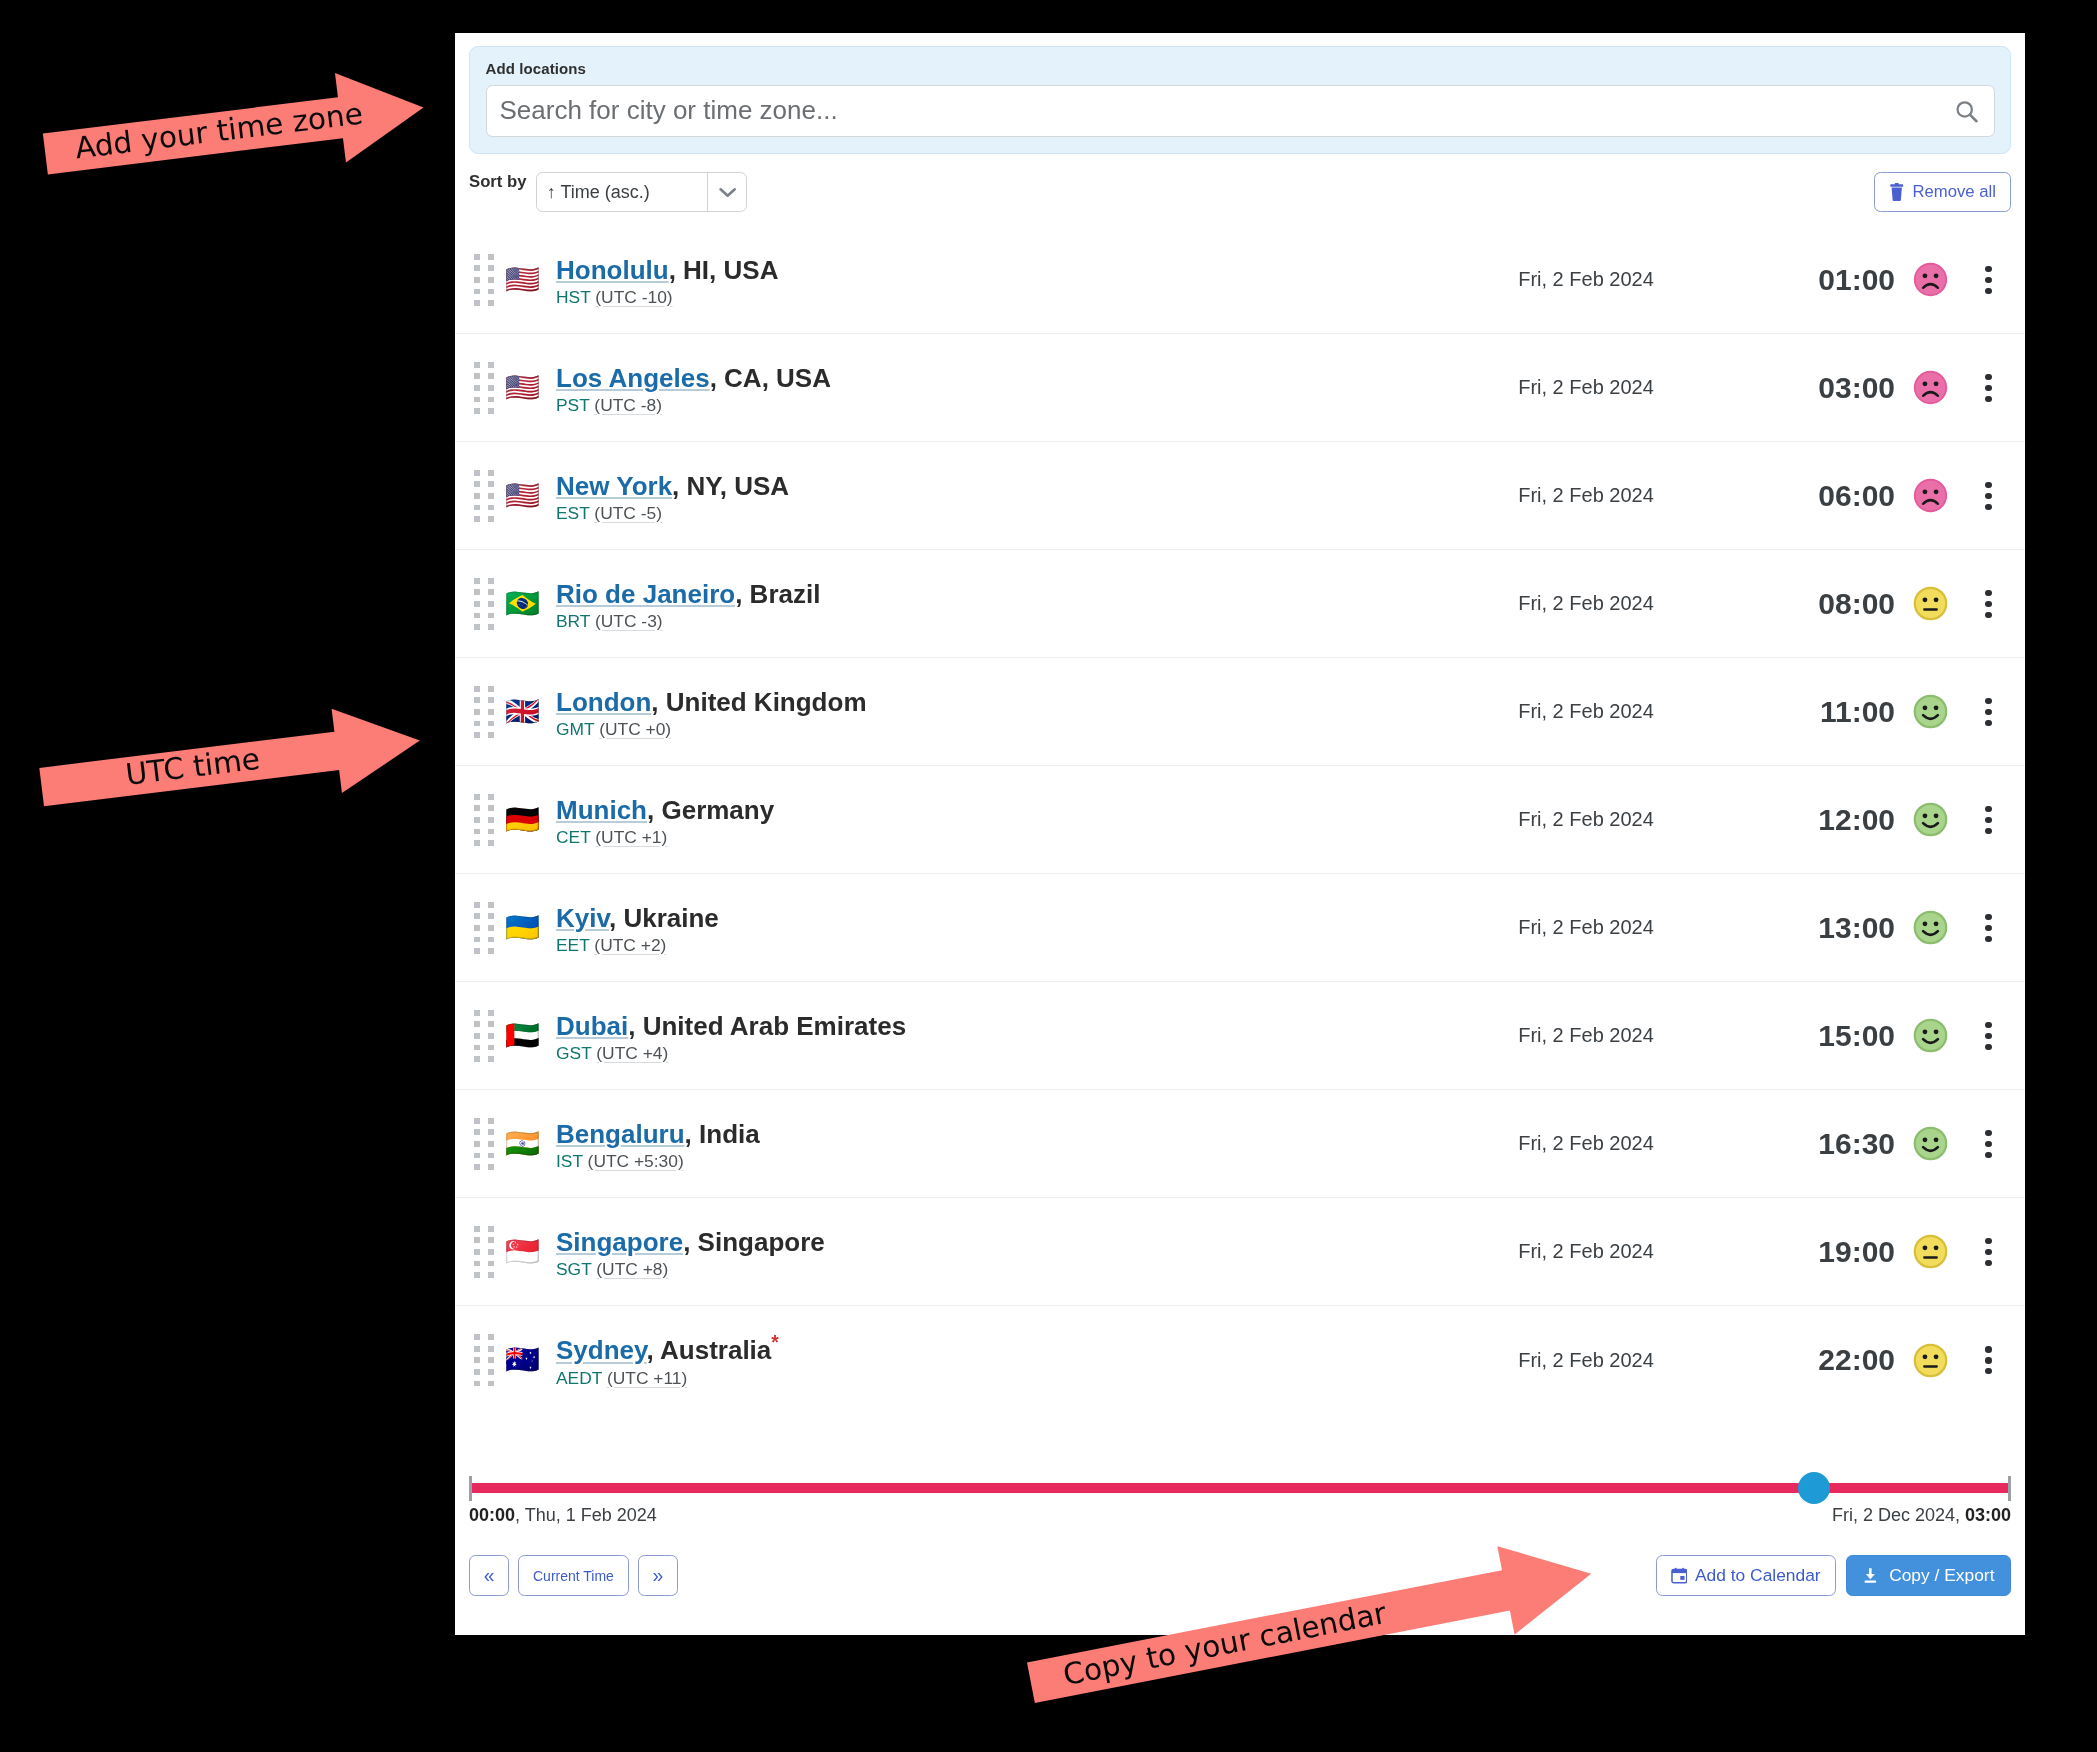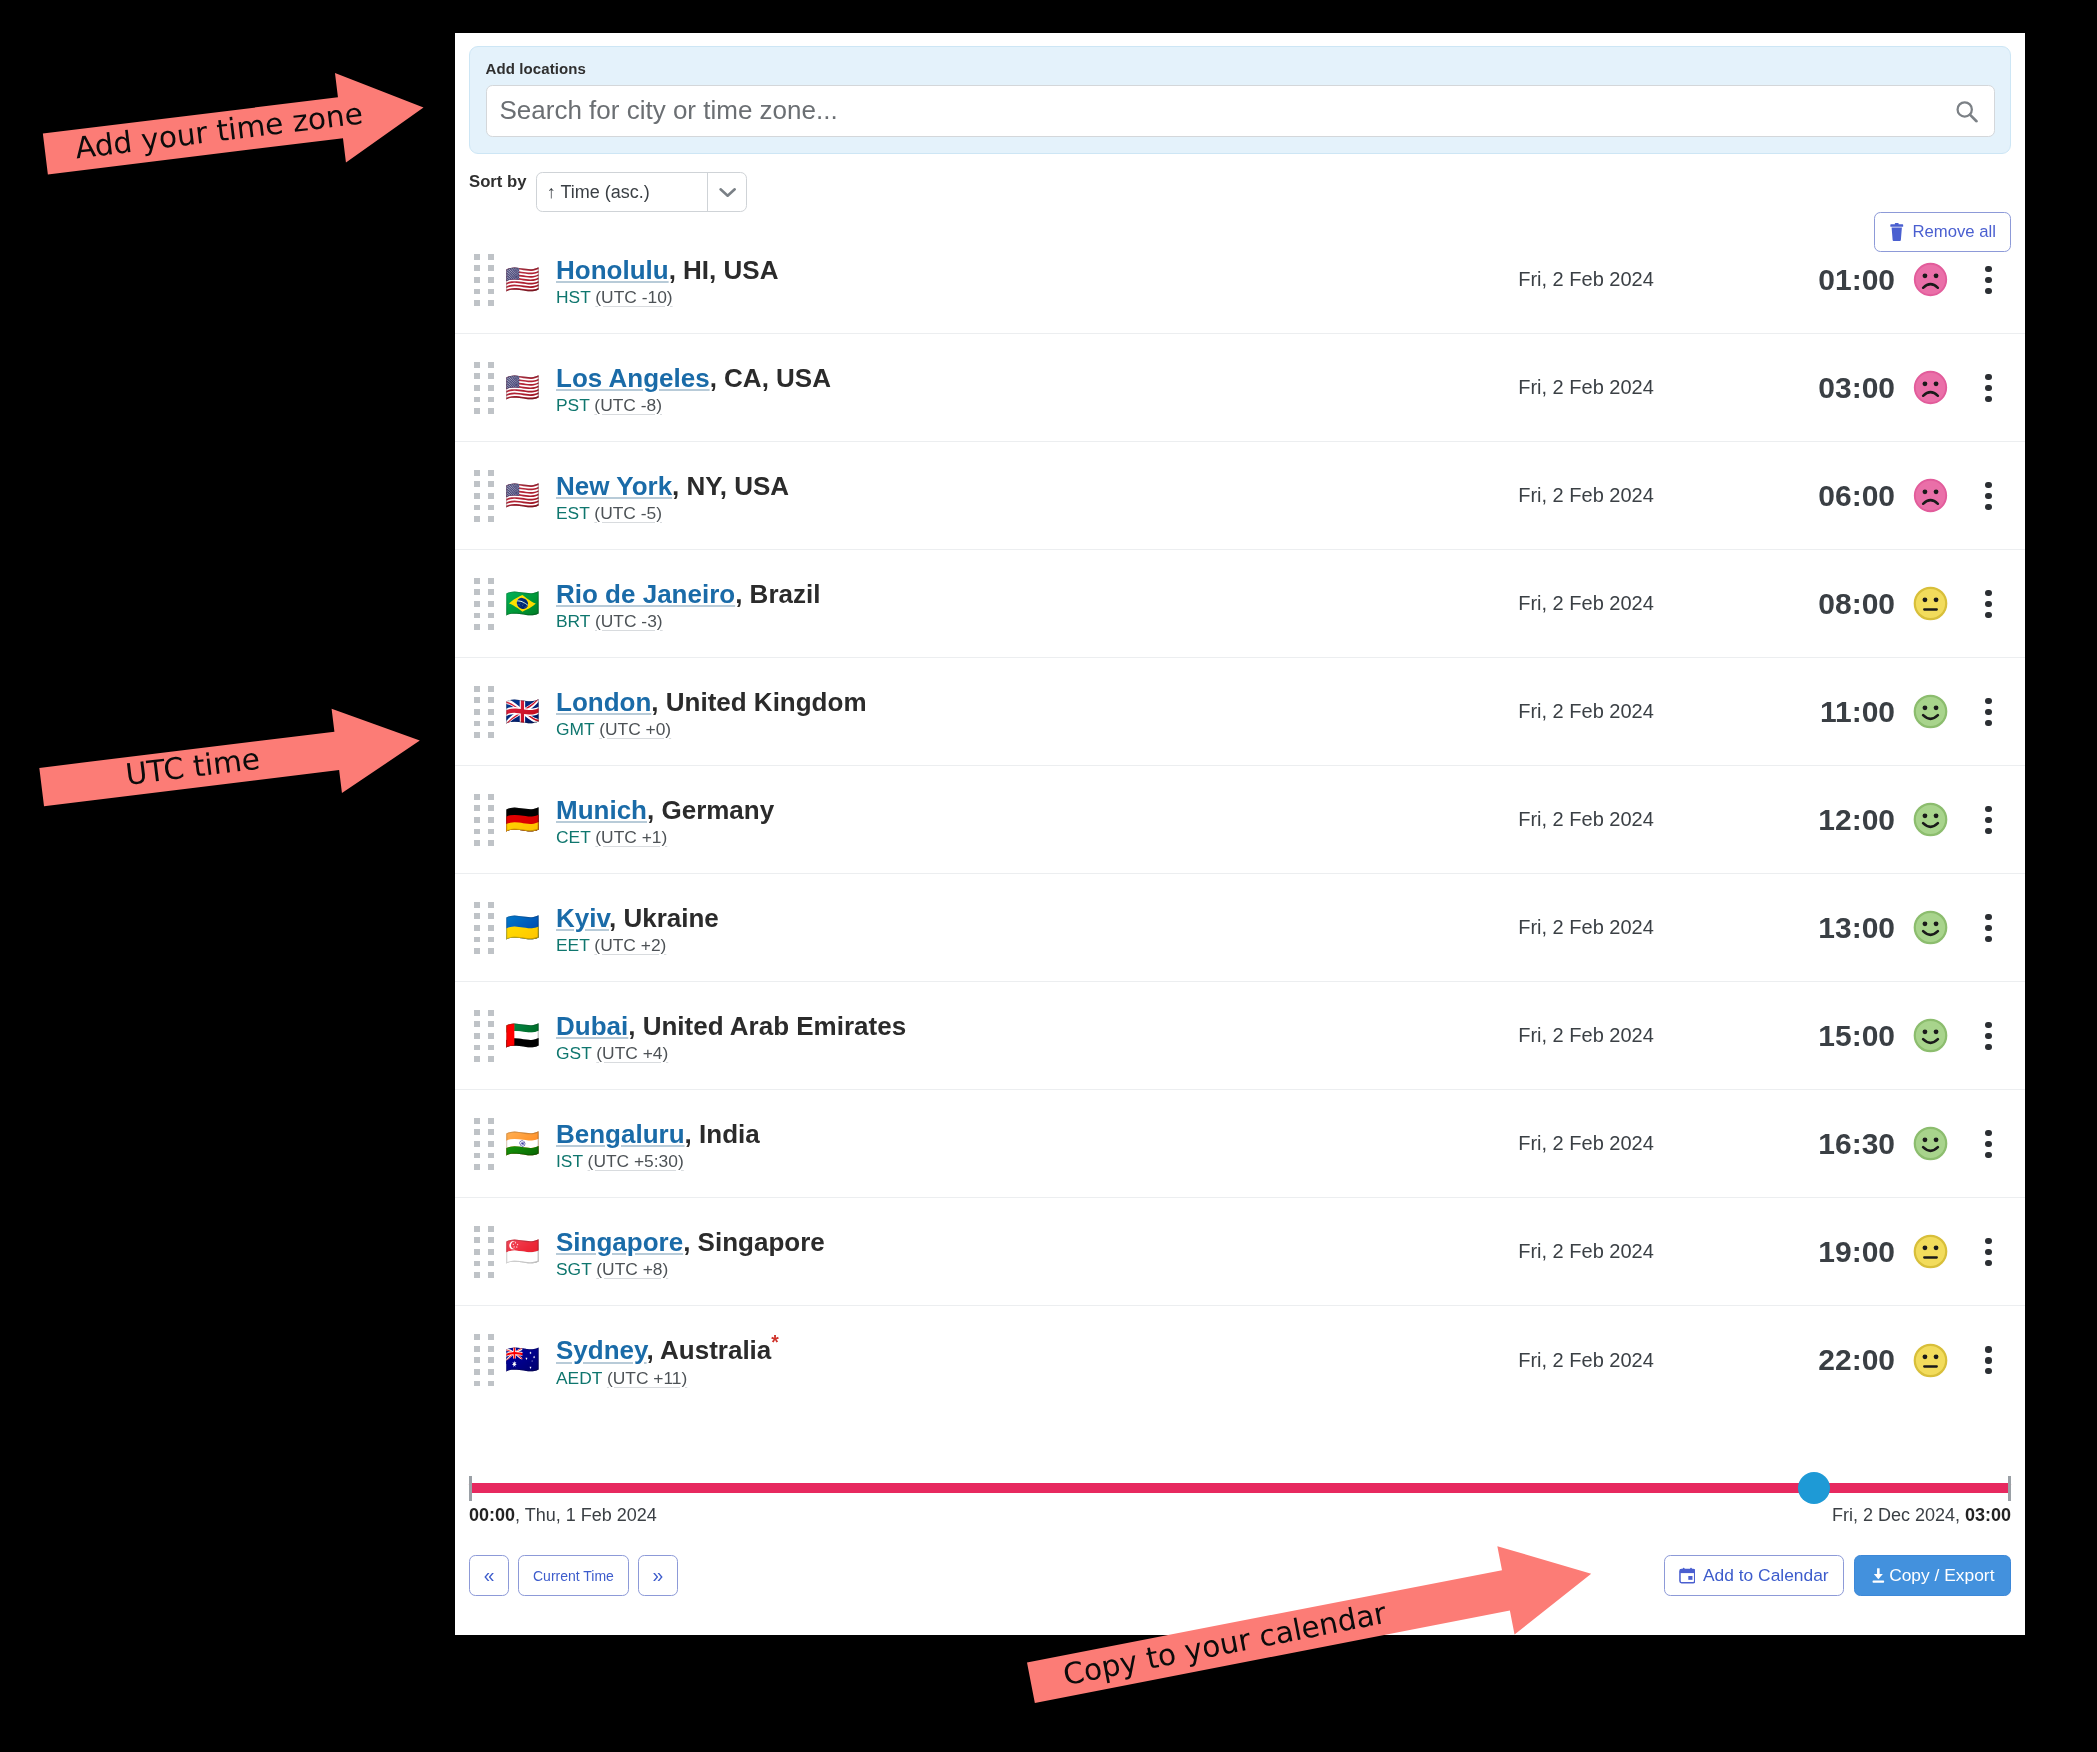--- a/index.html
+++ b/index.html
@@ -118,21 +118,20 @@
     gap: 7.7px;
     border: 1.3px solid #8d9ad8;
     border-radius: 6.4px;
     background: #ffffff;
     height: 40px;
     padding: 0 14px;
     color: #4a5fd0;
     font-size: 16.7px;
     font-family: "Liberation Sans", sans-serif;
     cursor: pointer;
-    margin-top: 40px;
   }
 
   
   .rows { margin-top: 9px; }
   .row {
     display: flex;
     align-items: center;
     height: 108px;
     border-bottom: 1.3px solid #eceef0;
     padding: 0 14px 0 14px;
@@ -295,21 +294,21 @@
   }
   .nav-btn.text { font-size: 14px; padding: 4px 14px; }
   .footer-right { margin-left: auto; display: flex; gap: 10.3px; align-items: center; }
   .btn-outline {
     display: flex; align-items: center; gap: 7.7px;
     border: 1.3px solid #8d9ad8; border-radius: 6.4px; background: #fff;
     color: #3d5ccc; height: 41px; padding: 0 14px; font-size: 17.4px;
     font-family: "Liberation Sans", sans-serif; cursor: pointer;
   }
   .btn-primary {
-    display: flex; align-items: center; gap: 2px;
+    display: flex; align-items: center; gap: 10px;
     border: 1.3px solid #3d88d8; border-radius: 6.4px; background: #4391dd;
     color: #ffffff; height: 41px; padding: 0 15.5px; font-size: 17.4px;
     font-family: "Liberation Sans", sans-serif; cursor: pointer;
   }
 
   
   .anno {
     position: absolute;
     pointer-events: none;
   }

